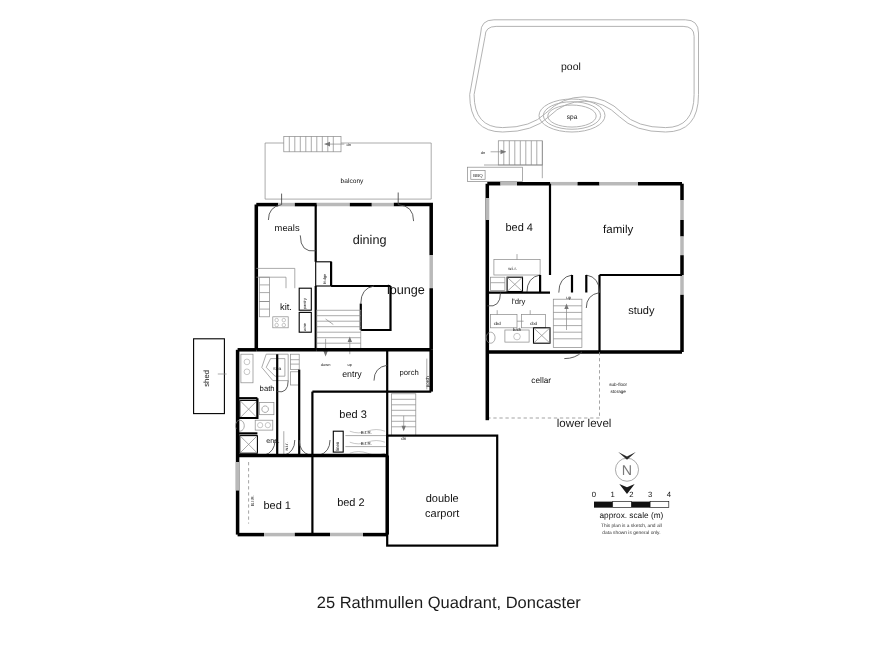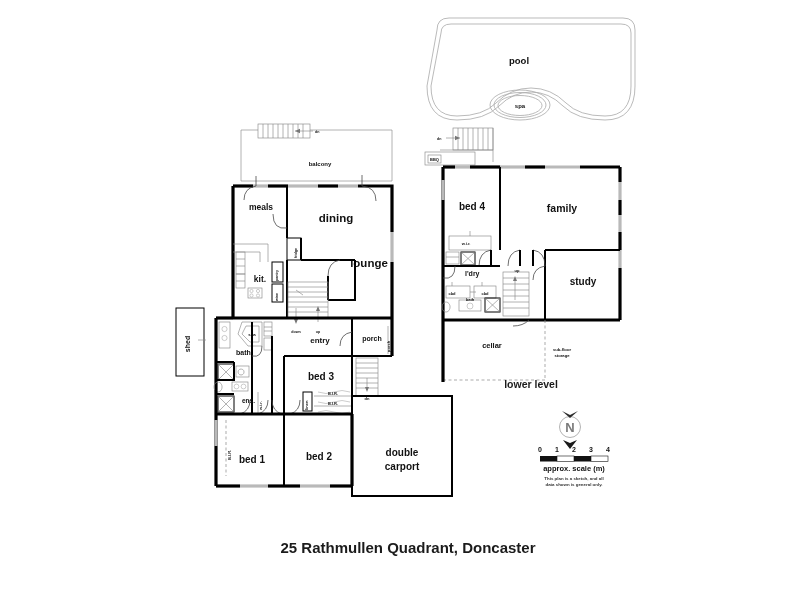--- a/index.html
+++ b/index.html
@@ -1,19 +1,19 @@
 <!DOCTYPE html>
 <html><head>
 <meta charset="utf-8">
 <title>Floor Plan</title>
 <style>
   html,body{margin:0;padding:0;background:#ffffff;}
   body{width:800px;height:600px;overflow:hidden;
        font-family:"Liberation Sans","DejaVu Sans",sans-serif;color:#1a1a1a;}
-  #stage{position:relative;width:800px;height:600px;background:#4d7c0f;font-weight:bold;}
+  #stage{position:relative;width:800px;height:600px;background:#4d7c0f;}
   svg{display:block;}
   .rm{font-family:"Liberation Sans","DejaVu Sans",sans-serif;fill:#111;}
   .big{font-size:11.5px;}
   .med{font-size:9.5px;}
   .sml{font-size:5.2px;}
   .tiny{font-size:3.6px;}
   .ctr{text-anchor:middle;}
   .wall{stroke:#000;fill:none;}
   .thick{stroke-width:3.2;}
   .mid{stroke-width:2;}

